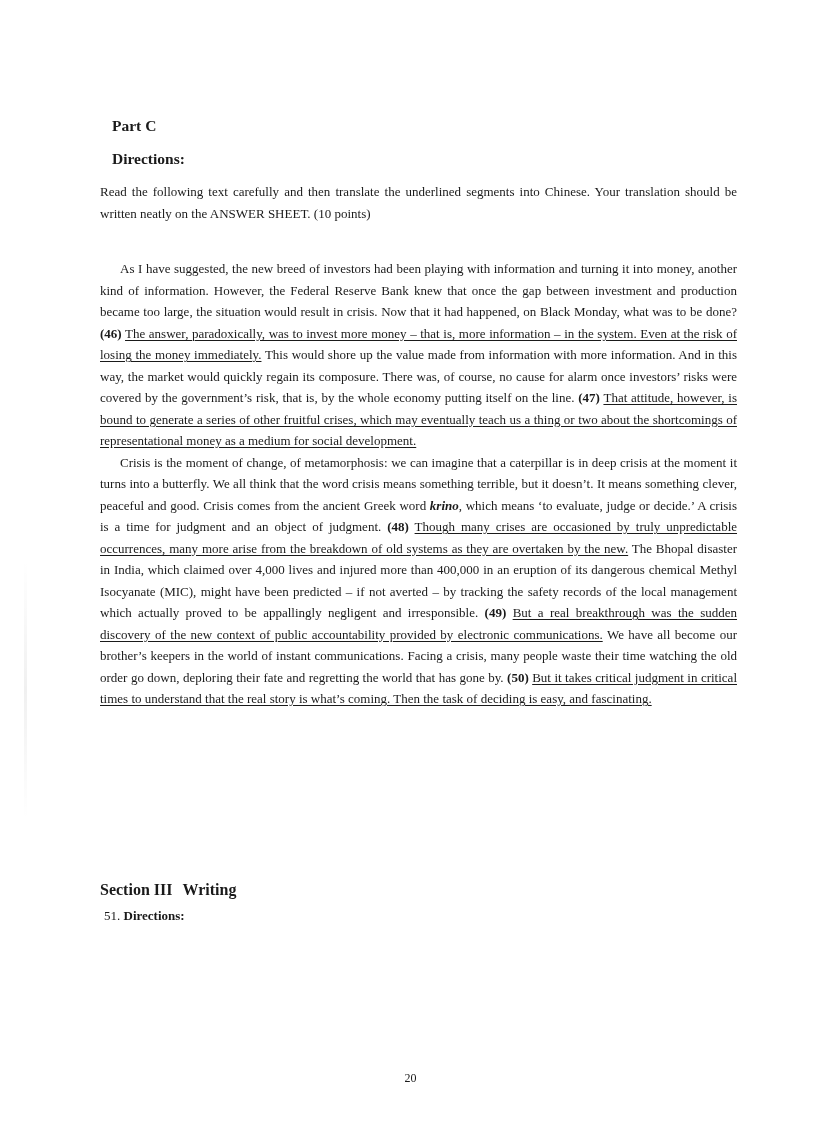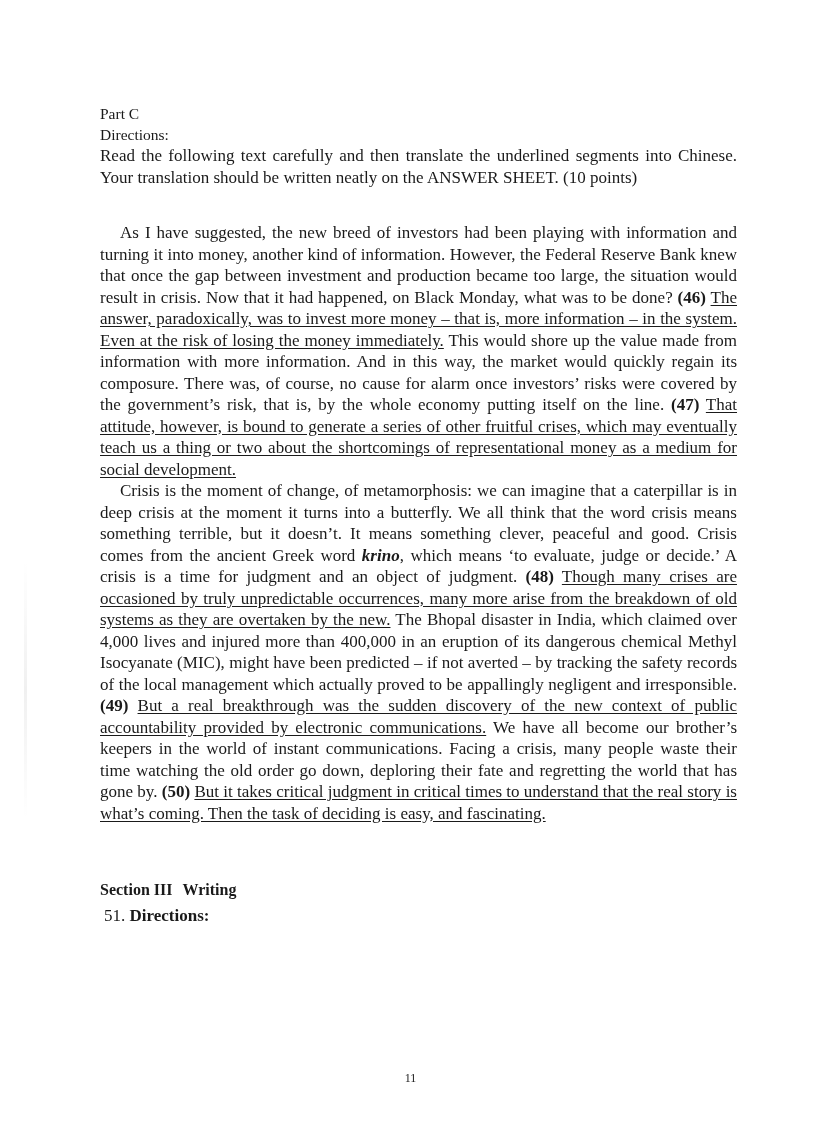--- a/index.html
+++ b/index.html
@@ -20,27 +20,27 @@
     height: 260px;
     background: linear-gradient(to bottom, rgba(0,0,0,0), rgba(0,0,0,0.06), rgba(0,0,0,0));
   }
   .page {
     position: absolute;
     left: 100px;
     top: 103px;
     width: 637px;
   }
   .heading {
-    font-weight: normal;
+    font-weight: bold;
     font-size: 15.5px;
     line-height: 21px;
-    margin: 0;
+    margin: 12px;
   }
   .p {
-    font-size: 17px;
+    font-size: 13px;
     line-height: 21.5px;
     text-align: justify;
     margin: 0;
   }
   .indent { text-indent: 20px; }
   .u { text-decoration: underline; text-underline-offset: 2px; }
   .b { font-weight: bold; }
   .i { font-style: italic; font-weight: bold; }
   .directions-block { margin-bottom: 0; }
   .passage { margin-top: 34px; }
@@ -92,13 +92,13 @@
 
   <div class="section-title">
     <span>Section III</span><span>Writing</span>
   </div>
 
   <div class="writing">
     <p class="p"><span>51. </span><span class="b">Directions:</span></p>
   </div>
 </div>
 
-<div class="page-number">11</div>
+<div class="page-number">20</div>
 
 </body></html>

